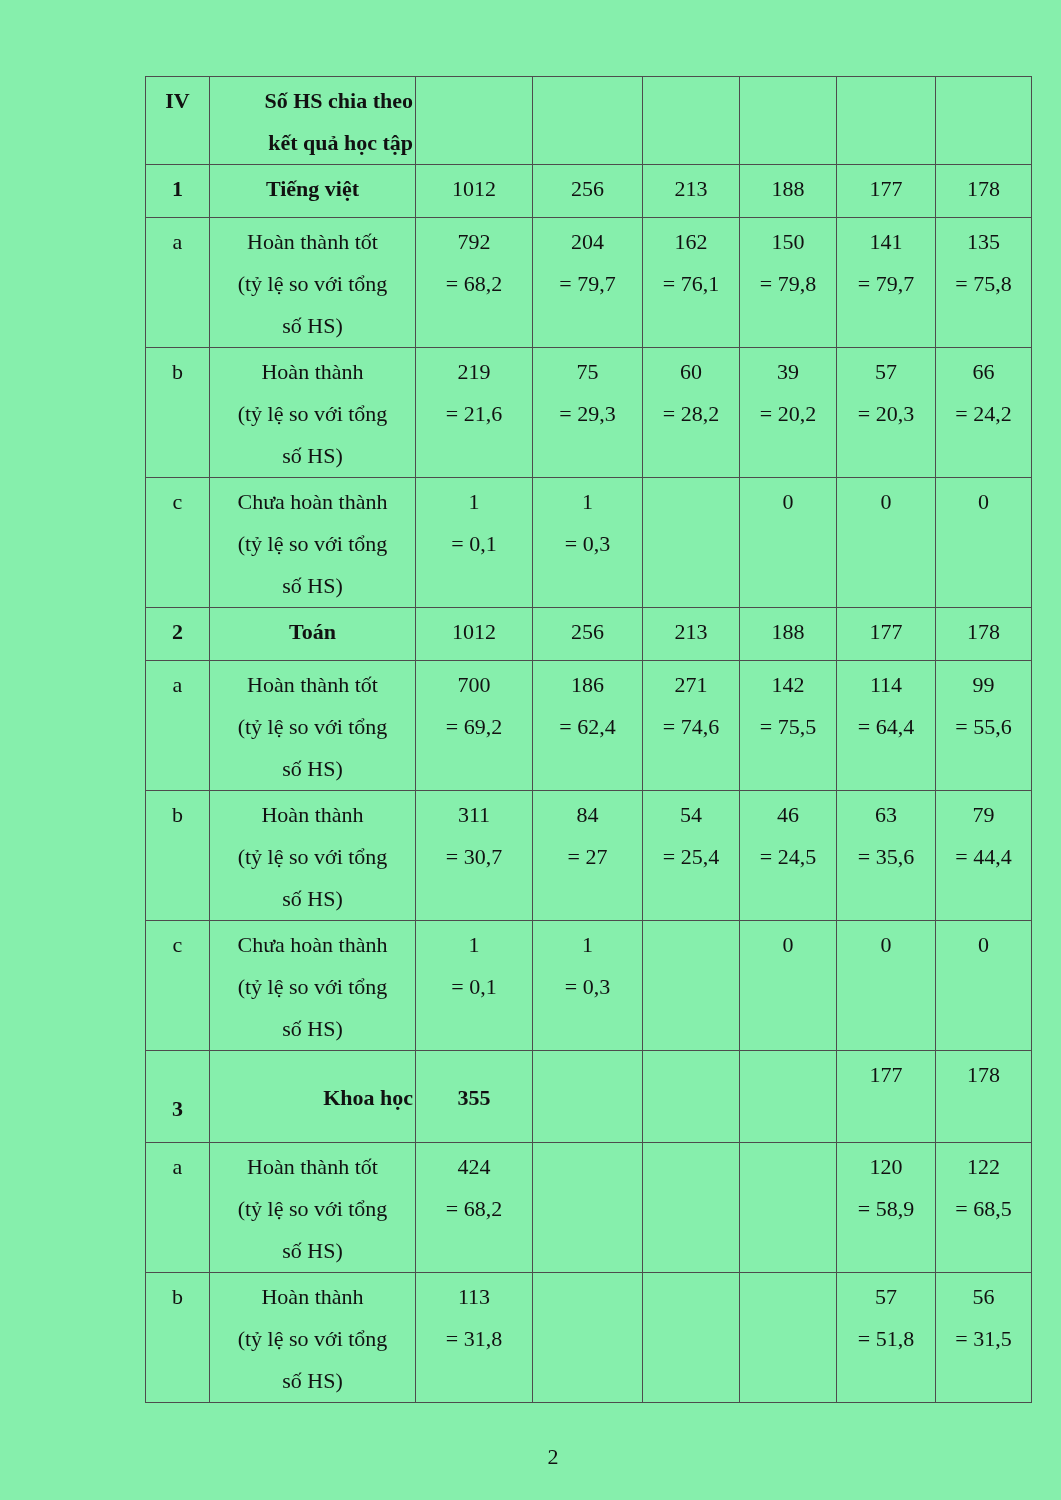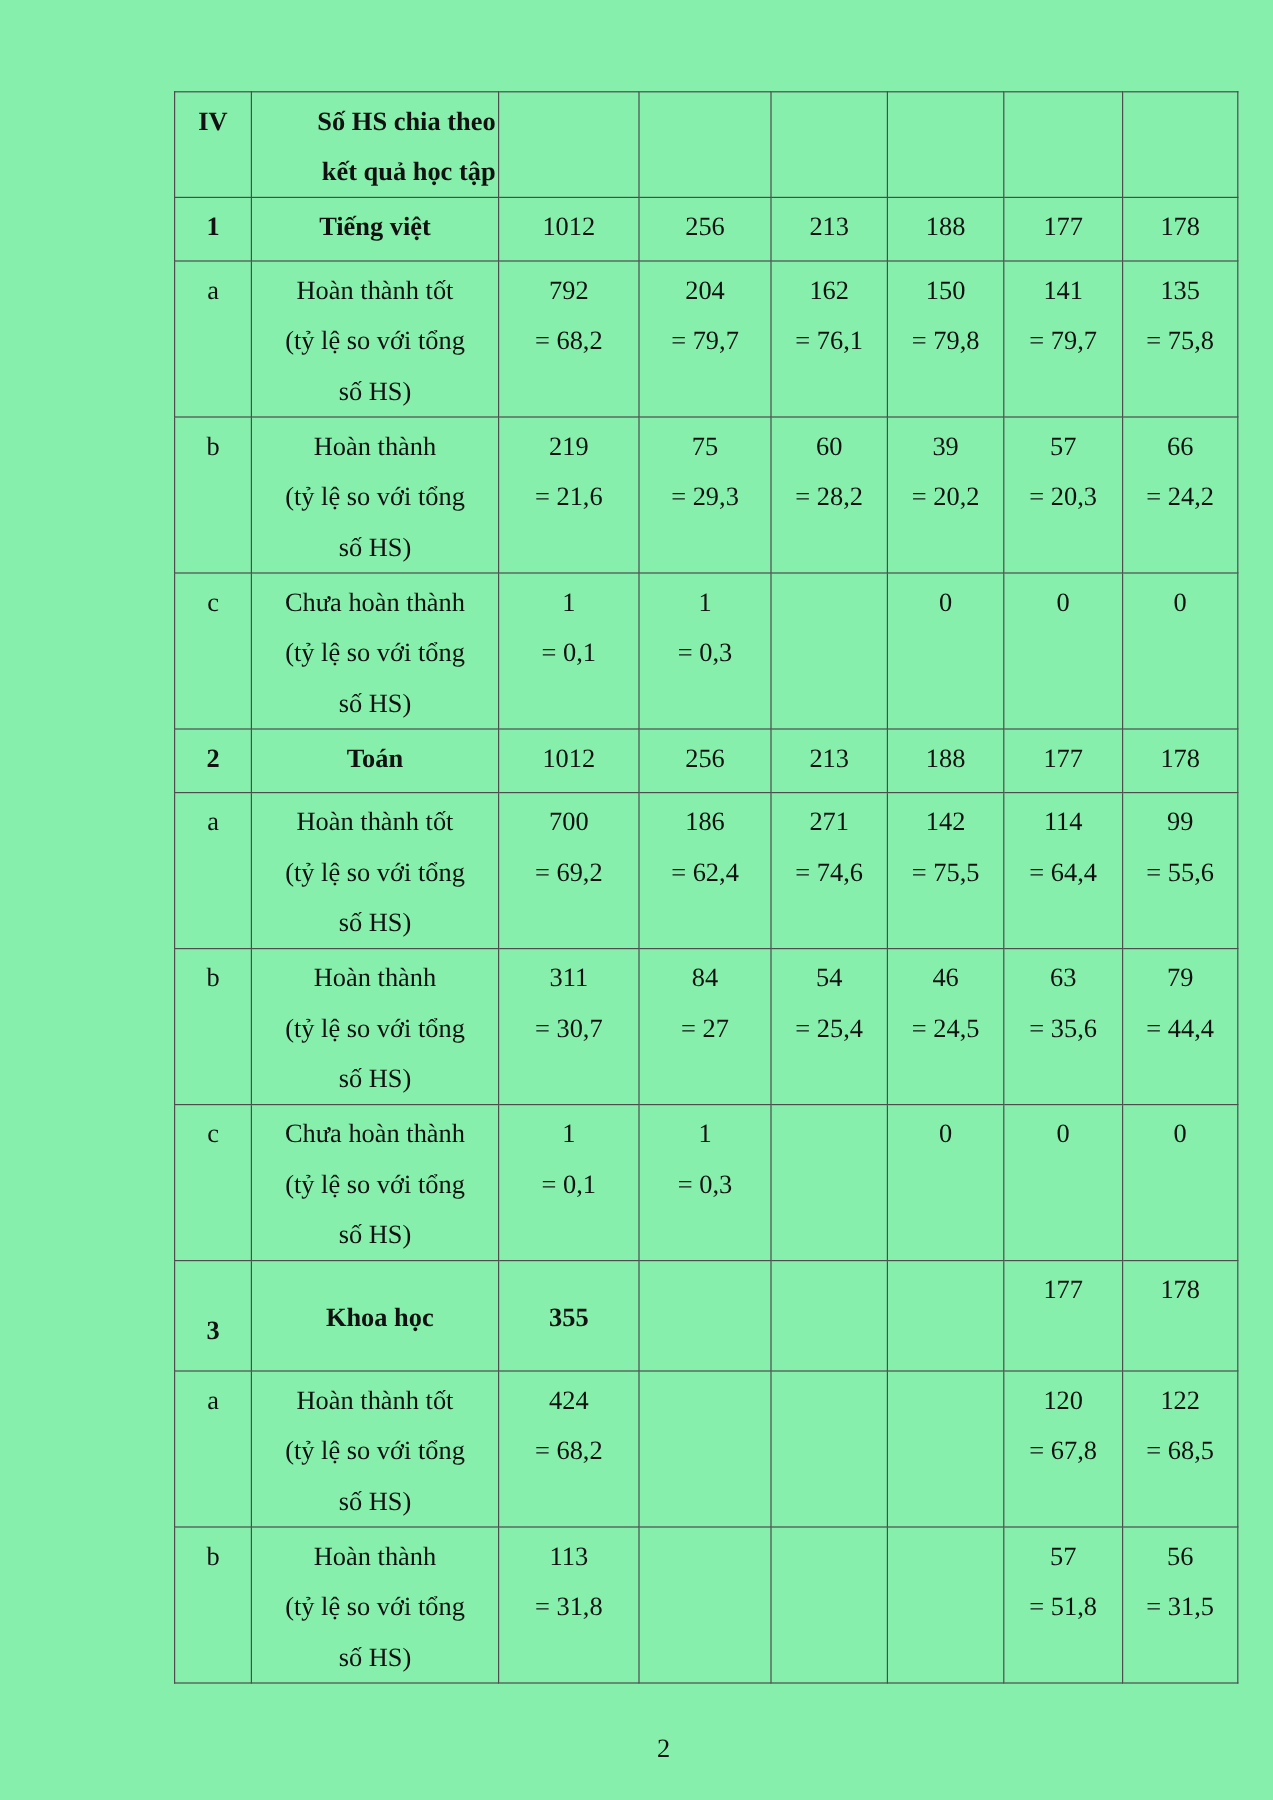--- a/index.html
+++ b/index.html
@@ -48,21 +48,21 @@
   tr.t-subject td.c-label { font-weight: bold; }
 
   
   tr.t-subject3 td.c-idx {
     vertical-align: bottom;
     font-weight: bold;
     padding-bottom: 12px;
   }
   tr.t-subject3 td.c-label {
     vertical-align: middle;
-    text-align: center;
+    text-align: right;
     padding-left: 10px;
     font-weight: bold;
   }
   tr.t-subject3 td.c-val0 {
     vertical-align: middle;
     font-weight: bold;
   }
 
   .page-number {
     position: absolute;
@@ -383,21 +383,21 @@
           </td>
           <td class="c-val c-val0">
             <div>424</div>
             <div>= 68,2</div>
           </td>
           <td class="c-val c-val1"></td>
           <td class="c-val c-val2"></td>
           <td class="c-val c-val3"></td>
           <td class="c-val c-val4">
             <div>120</div>
-            <div>= 67,8</div>
+            <div>= 58,9</div>
           </td>
           <td class="c-val c-val5">
             <div>122</div>
             <div>= 68,5</div>
           </td>
         </tr>
         <tr class="t-detail">
           <td class="c-idx">
             <div>b</div>
           </td>

